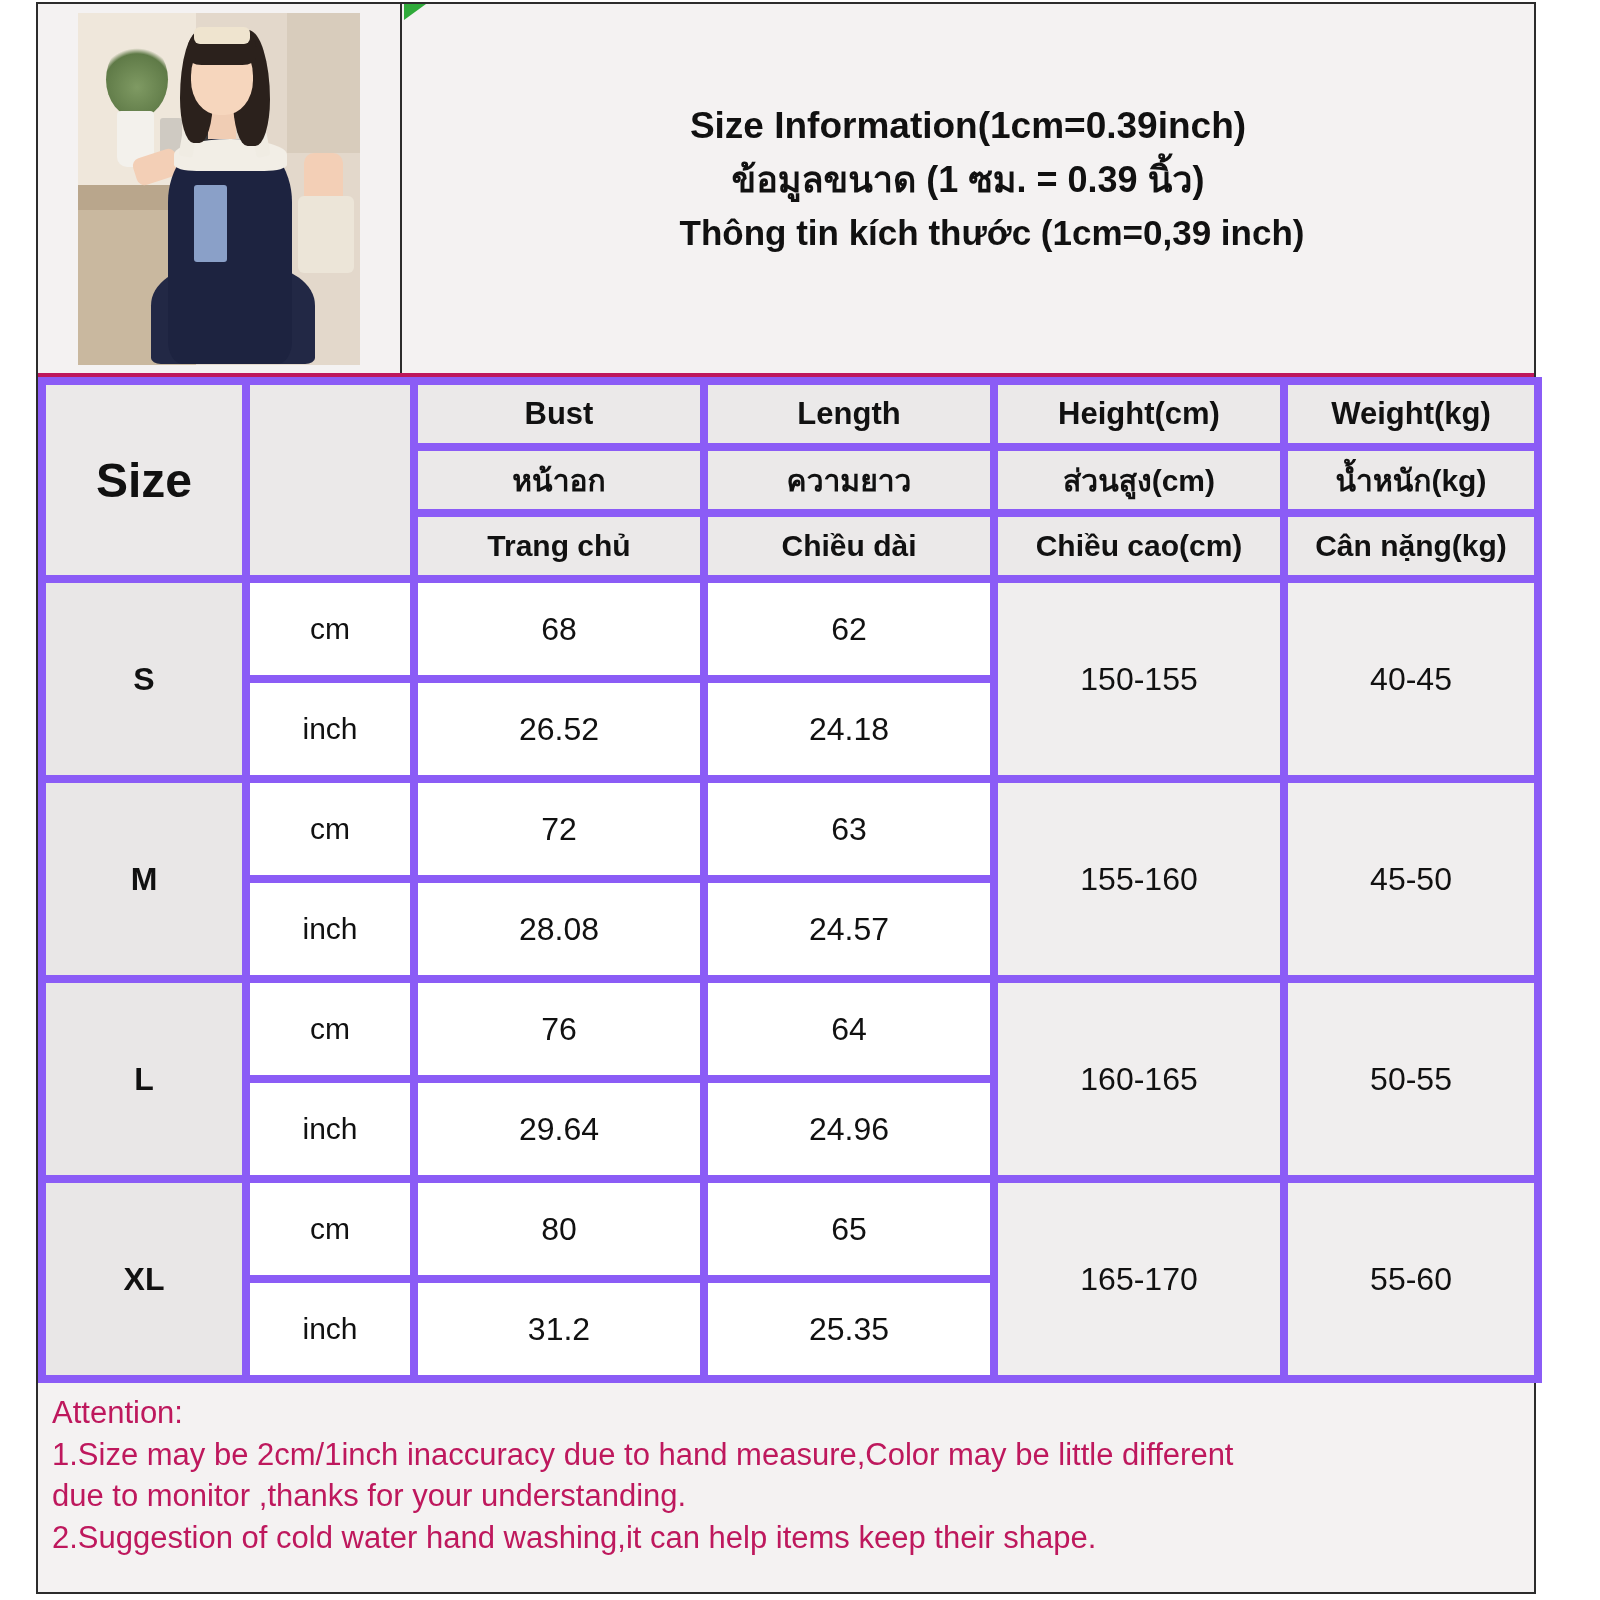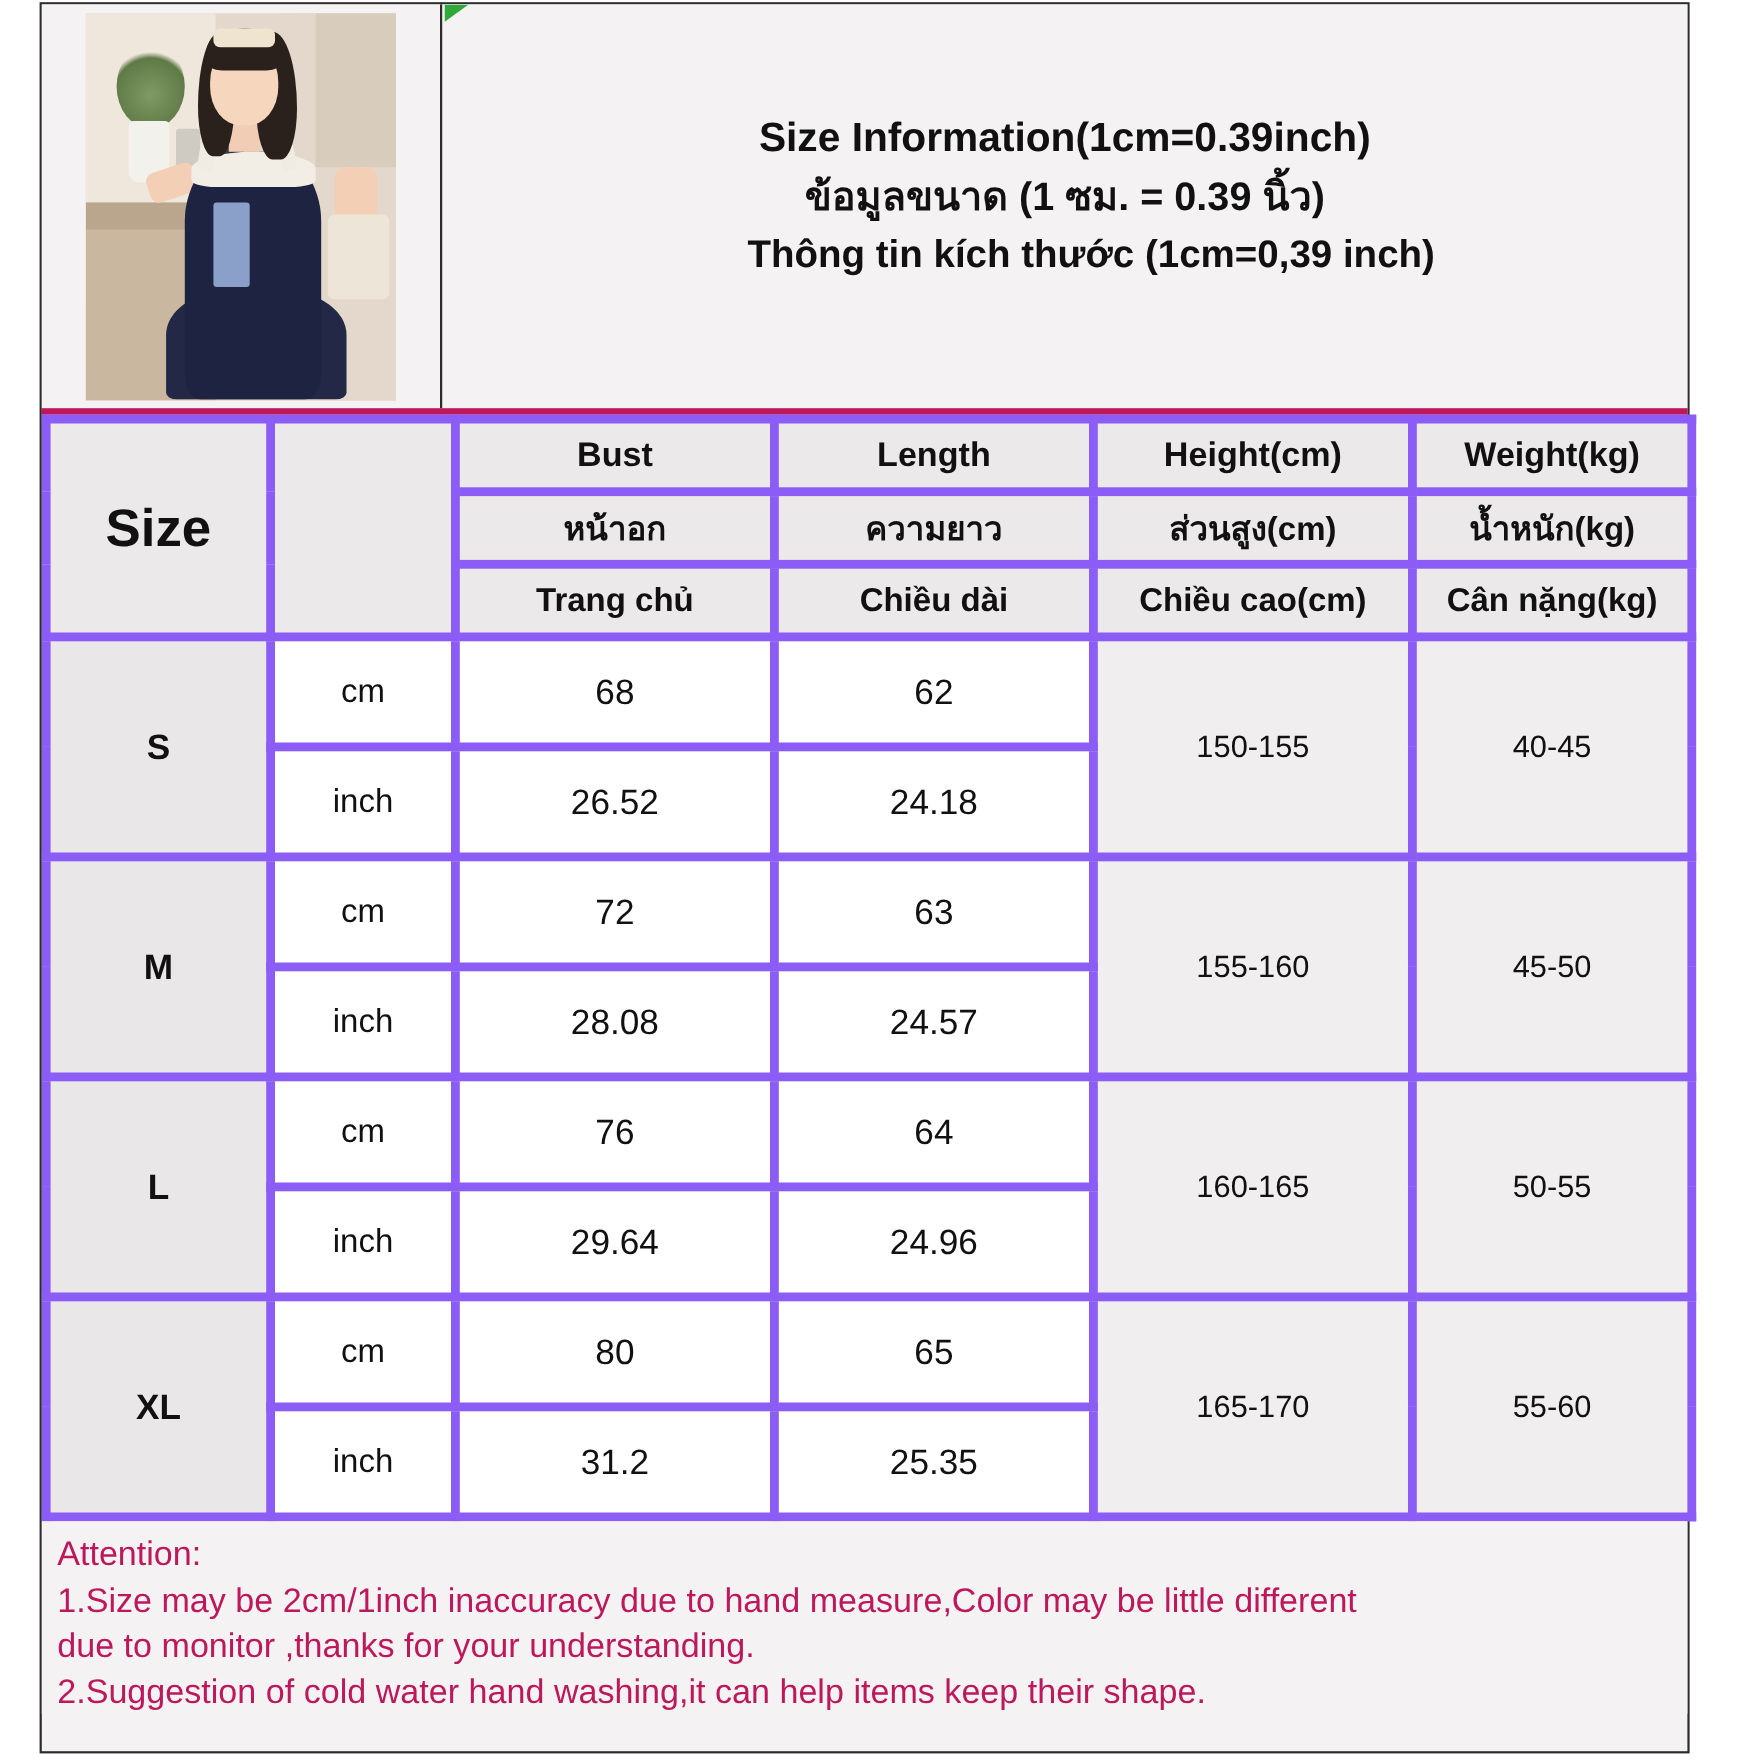--- a/index.html
+++ b/index.html
@@ -28,21 +28,21 @@
     height: 1592px;
     border: 2px solid #2c2c2c;
     box-sizing: border-box;
     background: #f4f2f2;
   }
 
   
   .top-row {
     display: flex;
     height: 373px;
-    border-bottom: 6px solid #be185d;
+    border-bottom: 4px solid #be185d;
     box-sizing: border-box;
   }
   .photo-cell {
     width: 364px;
     border-right: 2px solid #2c2c2c;
     box-sizing: border-box;
     background: #f4f2f2;
     position: relative;
     display: flex;
     align-items: center;
@@ -154,21 +154,21 @@
     font-weight: normal;
     font-size: 30px;
     height: 100px;
   }
   .val-cell {
     background: #ffffff;
     font-size: 32px;
   }
   .hw-cell {
     background: #f0eeee;
-    font-size: 28px;
+    font-size: 32px;
   }
 
   
   .attention {
     padding: 10px 14px 0 14px;
     background: #f4f2f2;
     color: #be185d;
     font-size: 31px;
     line-height: 1.28;
   }

